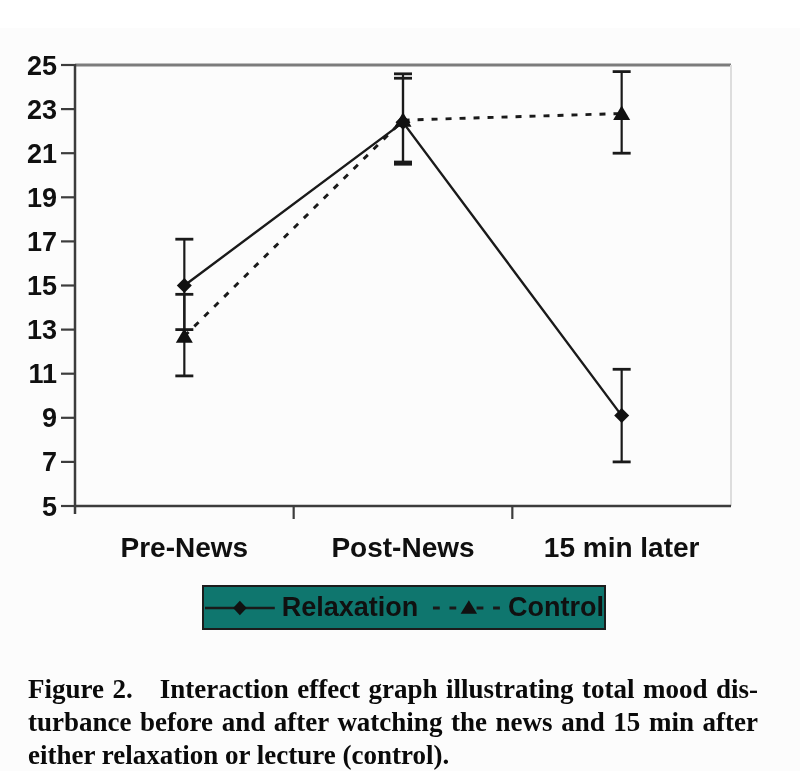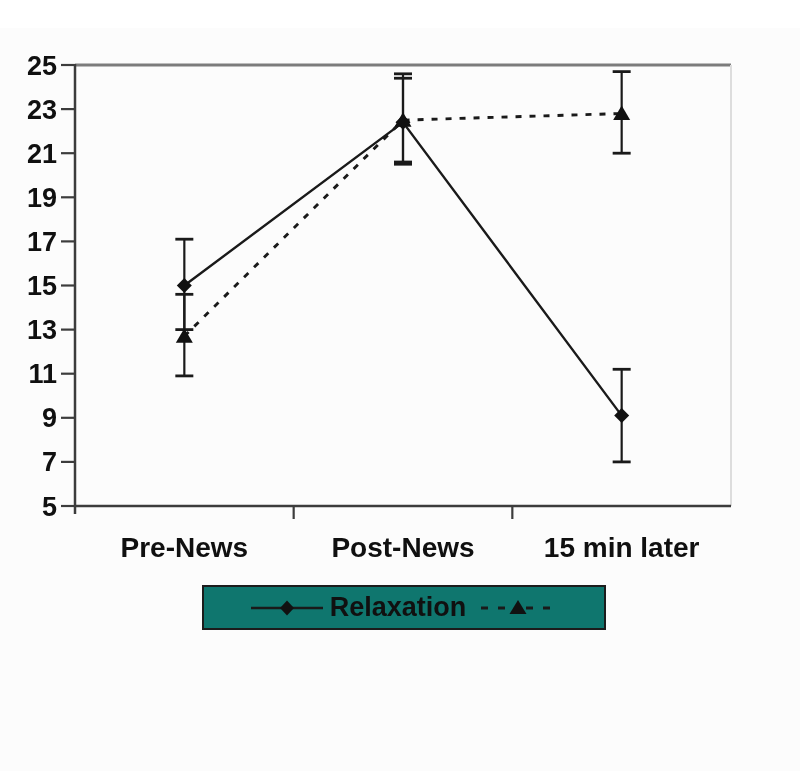--- a/index.html
+++ b/index.html
@@ -125,16 +125,22 @@
     <svg class="legend-sample sample-relax" width="74" height="24" viewBox="0 0 74 24">
       <line x1="1" y1="12" x2="73" y2="12" stroke="#1a1a1a" stroke-width="2.4"></line>
       <polygon points="37,4.5 44,12 37,19.5 30,12" fill="#111111"></polygon>
     </svg>
     <span class="legend-label">Relaxation</span>
     <svg class="legend-sample sample-control" width="76" height="24" viewBox="0 0 76 24">
       <line x1="1" y1="12" x2="30" y2="12" stroke="#1a1a1a" stroke-width="3" stroke-dasharray="7 10"></line>
       <polygon points="38,4 46.5,18 29.5,18" fill="#111111"></polygon>
       <line x1="46" y1="12" x2="76" y2="12" stroke="#1a1a1a" stroke-width="3" stroke-dasharray="7 10"></line>
     </svg>
+    <span class="legend-label">Control</span>
   </div>
 
+  <div class="caption">
+    <div class="cap-line">Figure 2. Interaction effect graph illustrating total mood dis-</div>
+    <div class="cap-line">turbance before and after watching the news and 15 min after</div>
+    <div class="cap-line last">either relaxation or lecture (control).</div>
+  </div>
 
 </div>
 
 </body></html>

